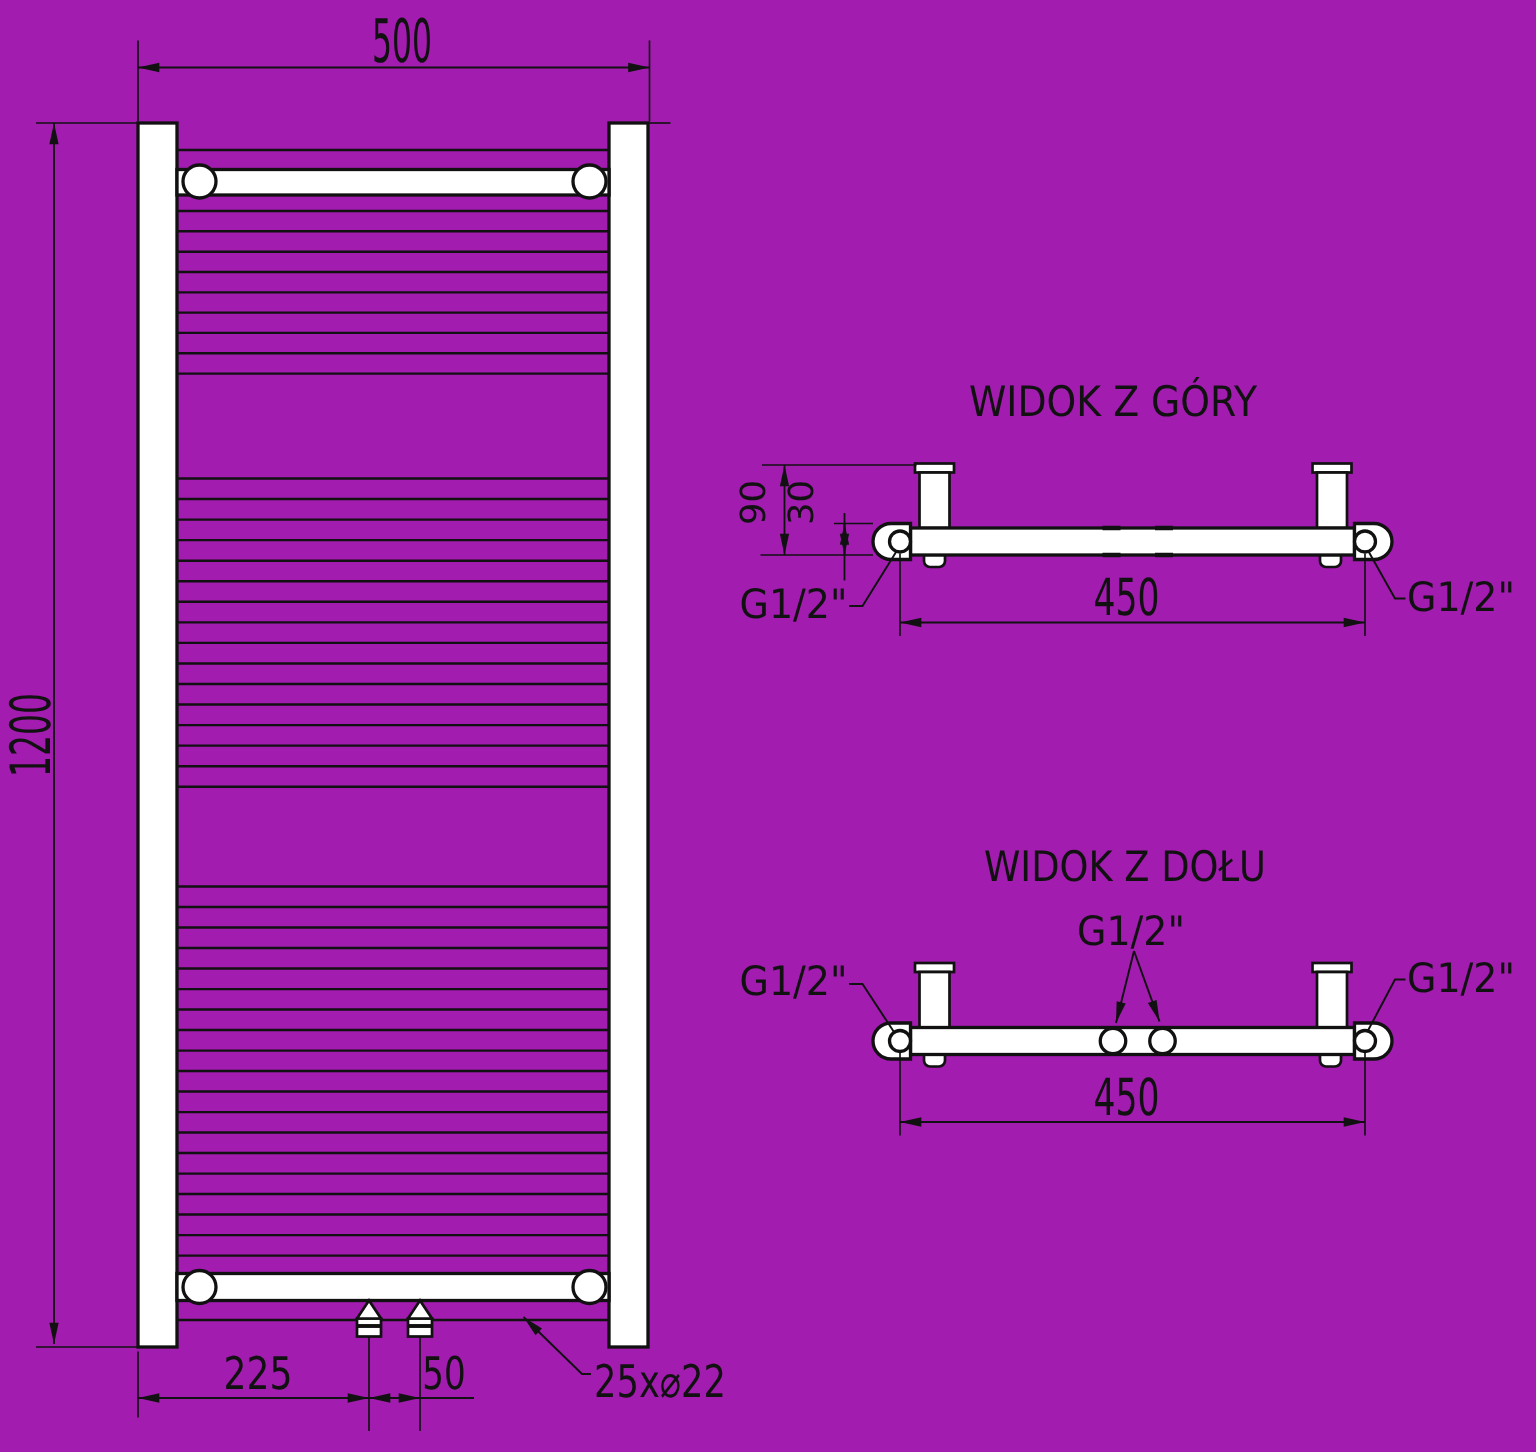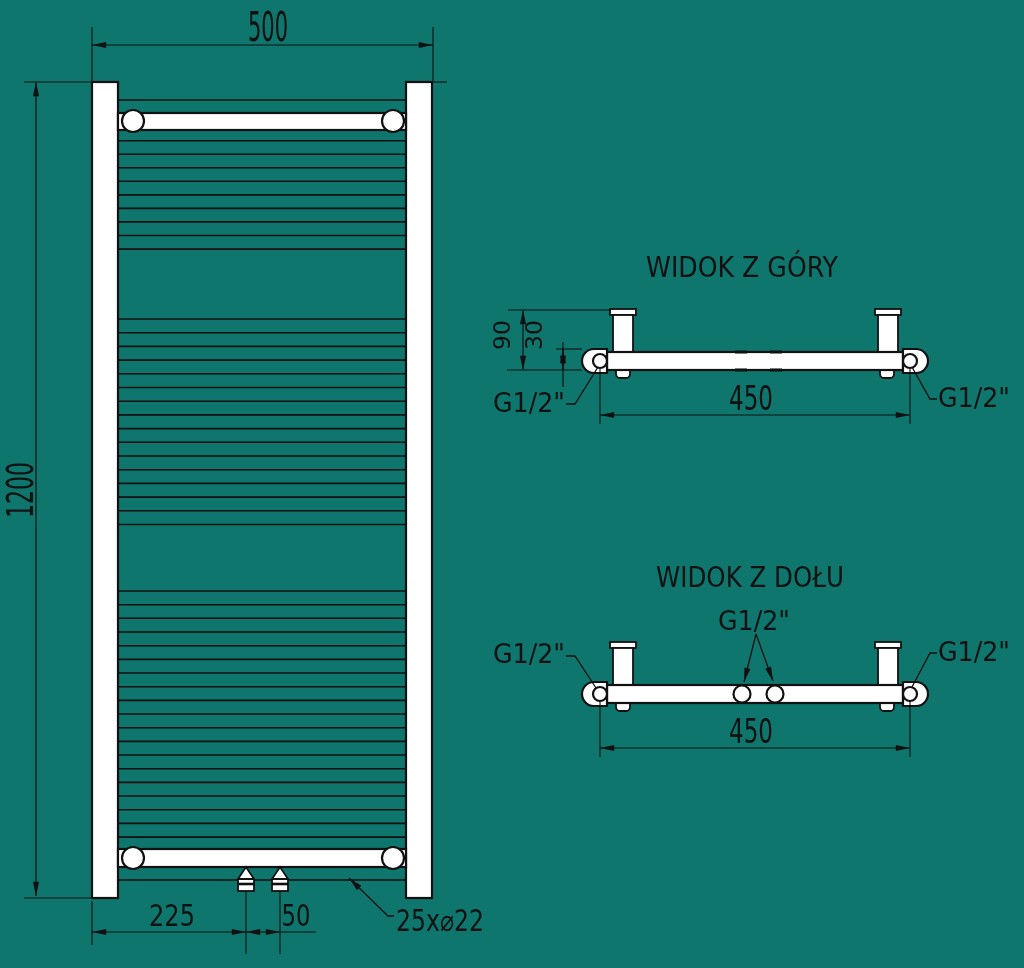--- a/index.html
+++ b/index.html
@@ -1,16 +1,16 @@
 <!DOCTYPE html>
 <html><head>
 <meta charset="utf-8">
 <style>
   html,body{margin:0;padding:0;background:#ffffff;}
-  .sheet{width:1024px;height:968px;background:#0f766e;overflow:hidden;}
+  .sheet{width:1024px;height:968px;background:#a21caf;overflow:hidden;}
   svg{display:block;font-family:"DejaVu Sans", sans-serif;}
   .outline{fill:#ffffff;stroke:#111111;stroke-width:2.2;}
   .outline-thin{fill:#ffffff;stroke:#111111;stroke-width:1.8;}
   #tubes line{stroke:#111111;stroke-width:1.6;}
   .frame{stroke:#111111;stroke-width:1.6;fill:none;}
   .dim{stroke:#111111;stroke-width:1.2;fill:none;}
   .ext{stroke:#111111;stroke-width:1.1;fill:none;}
   .leader{stroke:#111111;stroke-width:1.3;fill:none;}
   .tick{stroke:#111111;stroke-width:3;fill:none;}
   .heavy{stroke:#111111;stroke-width:2.6;fill:none;}

